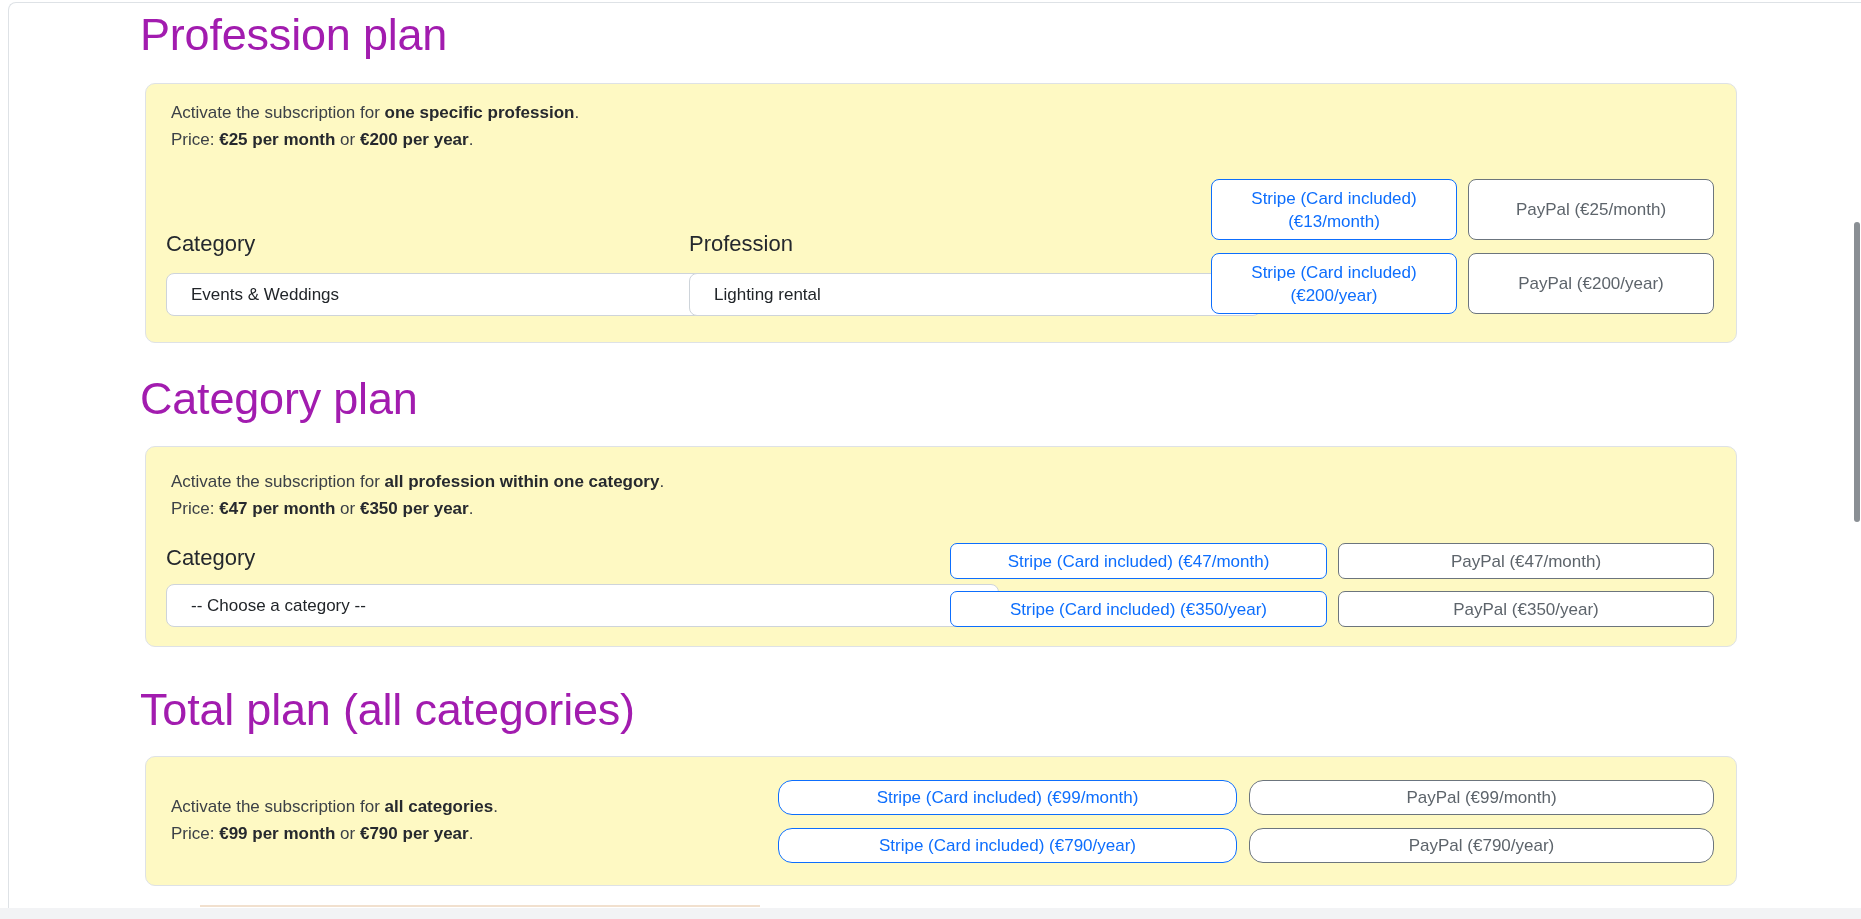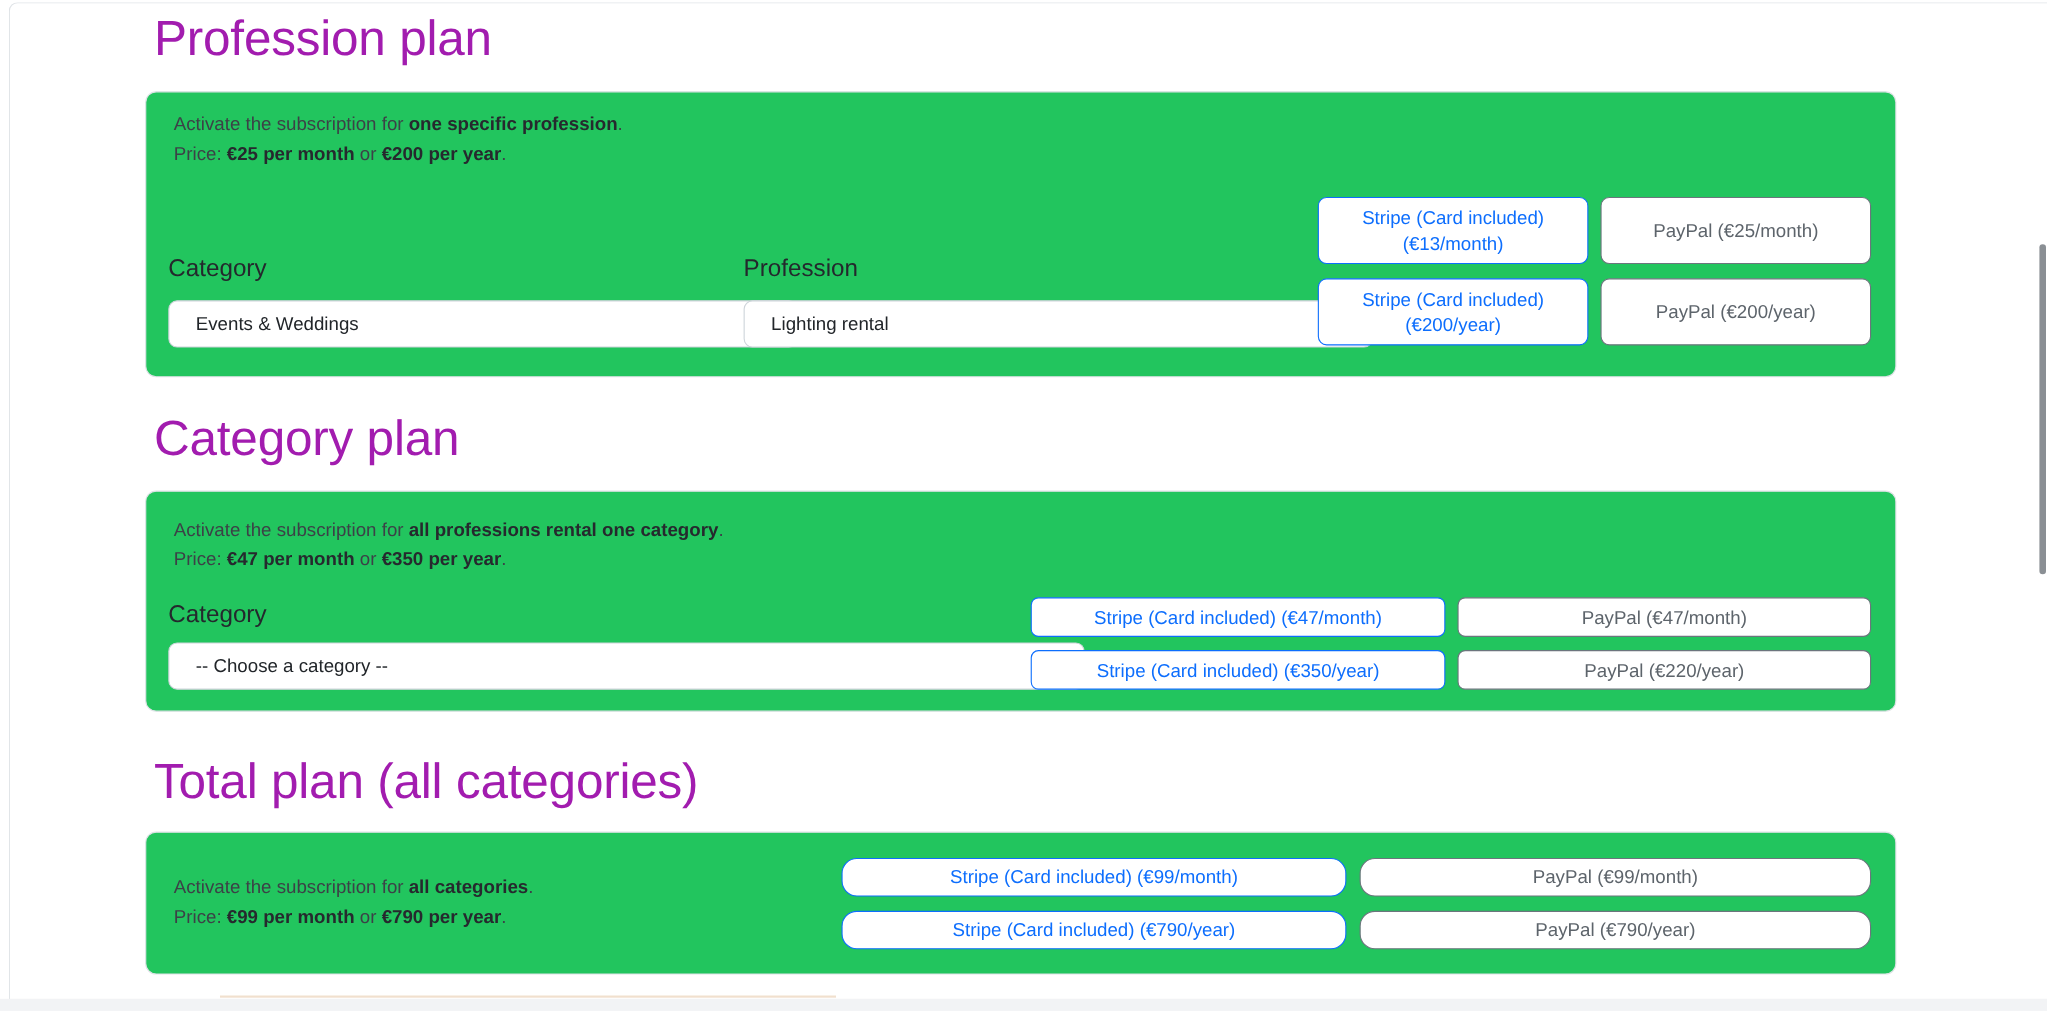--- a/index.html
+++ b/index.html
@@ -24,21 +24,21 @@
     background:#8a8f94;border-radius:3px;
   }
   .section-title{
     position:absolute;left:140px;margin:0;
     font-size:45px;font-weight:400;color:#a21caf;letter-spacing:-.2px;line-height:1.2;
   }
   #title-profession{top:8px}
   #title-category{top:372px}
   #title-total{top:683px}
   .card{
-    position:absolute;left:132px;width:1590px;background:#22c55e;
+    position:absolute;left:145px;width:1590px;background:#fef9c3;
     border:1px solid #dee2e6;border-radius:10px;
   }
   #card-profession{top:83px;height:258px}
   #card-category{top:446px;height:199px}
   #card-total{top:756px;height:128px}
   .desc{position:absolute;left:25px;font-size:17px;line-height:27px;color:#3c4147}
   .desc p{margin:0}
   .desc b{color:#26292e}
   #card-profession .desc{top:15px}
   #card-category .desc{top:21px}
@@ -116,36 +116,36 @@
   <button class="btn btn-stripe b-stripe-m">Stripe (Card included) (€13/month)</button>
   <button class="btn btn-paypal b-paypal-m">PayPal (€25/month)</button>
   <button class="btn btn-stripe b-stripe-y">Stripe (Card included) (€200/year)</button>
   <button class="btn btn-paypal b-paypal-y">PayPal (€200/year)</button>
 </div>
 
 <h2 class="section-title" id="title-category">Category plan</h2>
 
 <div class="card" id="card-category">
   <div class="desc">
-    <p><span>Activate the subscription for </span><b>all professions rental one category</b><span>.</span></p>
+    <p><span>Activate the subscription for </span><b>all profession within one category</b><span>.</span></p>
     <p><span>Price: </span><b>€47 per month</b><span> or </span><b>€350 per year</b><span>.</span></p>
   </div>
   <div class="field-label label-cat">Category</div>
   <div class="select sel-cat">
     <span>-- Choose a category --</span>
     <span class="chevron">
       <svg width="17" height="17" viewBox="0 0 16 16">
           <path d="M2.5 5.5 8 11l5.5-5.5" fill="none" stroke="#33383d" stroke-width="1.6" stroke-linecap="round" stroke-linejoin="round"></path>
         </svg>
     </span>
   </div>
   <button class="btn btn-stripe b-stripe-m">Stripe (Card included) (€47/month)</button>
   <button class="btn btn-paypal b-paypal-m">PayPal (€47/month)</button>
   <button class="btn btn-stripe b-stripe-y">Stripe (Card included) (€350/year)</button>
-  <button class="btn btn-paypal b-paypal-y">PayPal (€220/year)</button>
+  <button class="btn btn-paypal b-paypal-y">PayPal (€350/year)</button>
 </div>
 
 <h2 class="section-title" id="title-total">Total plan (all categories)</h2>
 
 <div class="card" id="card-total">
   <div class="desc">
     <p><span>Activate the subscription for </span><b>all categories</b><span>.</span></p>
     <p><span>Price: </span><b>€99 per month</b><span> or </span><b>€790 per year</b><span>.</span></p>
   </div>
   <button class="btn btn-stripe b-stripe-m">Stripe (Card included) (€99/month)</button>

